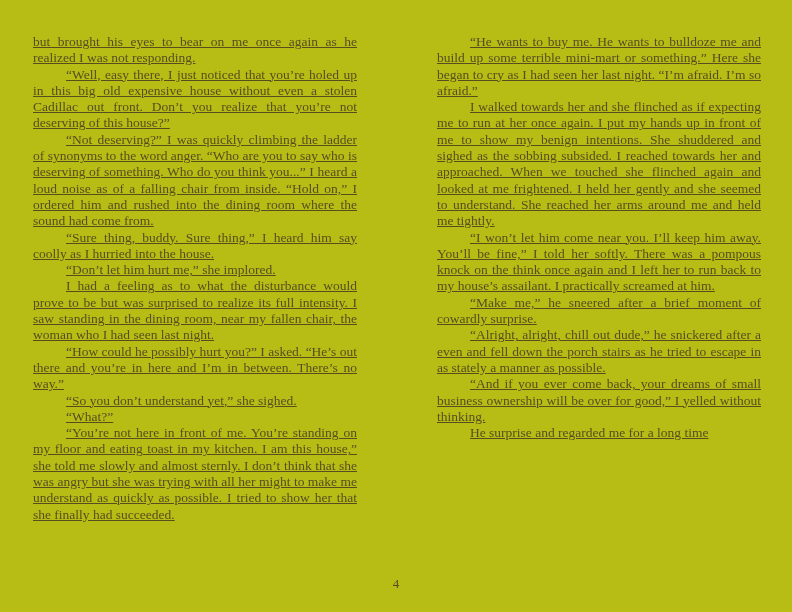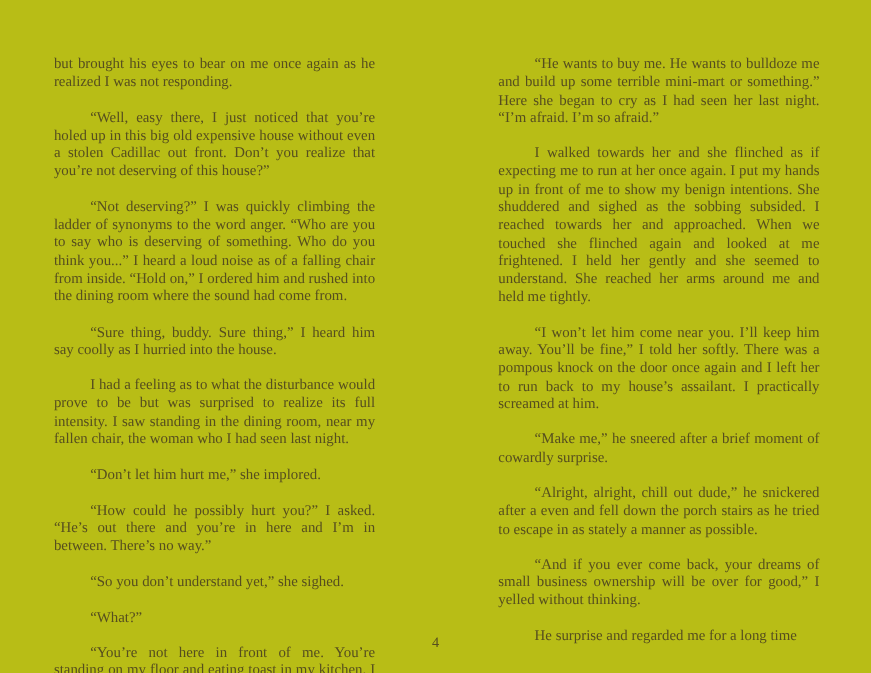--- a/index.html
+++ b/index.html
@@ -23,23 +23,24 @@
     top: 34px;
     width: 324px;
     color: #564e1f;
     font-size: 13.5px;
     line-height: 16.3px;
     text-align: justify;
     -webkit-hyphens: none;
     hyphens: none;
   }
   .text-column p {
-    margin: 16px;
+    margin: 0;
     padding: 0;
     text-indent: 33px;
+    text-decoration: underline;
   }
   .text-column p.noindent {
     text-indent: 0;
   }
   #left-column  { left: 33px; }
   #right-column { left: 437px; }
   .page-number {
     position: absolute;
     top: 576px;
     left: 0;
@@ -53,32 +54,32 @@
 </head>
 <body>
 
 <div class="page-spread">
 
   <div class="text-column" id="left-column">
     <p class="noindent">but brought his eyes to bear on me once again as he realized I was not responding.</p>
     <p>“Well, easy there, I just noticed that you’re holed up in this big old expensive house without even a stolen Cadillac out front. Don’t you realize that you’re not deserving of this house?”</p>
     <p>“Not deserving?” I was quickly climbing the ladder of synonyms to the word anger. “Who are you to say who is deserving of something. Who do you think you...” I heard a loud noise as of a falling chair from inside. “Hold on,” I ordered him and rushed into the dining room where the sound had come from.</p>
     <p>“Sure thing, buddy. Sure thing,” I heard him say coolly as I hurried into the house.</p>
+    <p>“Don’t let him hurt me,” she implored.</p>
     <p>I had a feeling as to what the disturbance would prove to be but was surprised to realize its full intensity. I saw standing in the dining room, near my fallen chair, the woman who I had seen last night.</p>
-    <p>“Don’t let him hurt me,” she implored.</p>
     <p>“How could he possibly hurt you?” I asked. “He’s out there and you’re in here and I’m in between. There’s no way.”</p>
     <p>“So you don’t understand yet,” she sighed.</p>
     <p>“What?”</p>
     <p>“You’re not here in front of me. You’re standing on my floor and eating toast in my kitchen. I am this house,” she told me slowly and almost sternly. I don’t think that she was angry but she was trying with all her might to make me understand as quickly as possible. I tried to show her that she finally had succeeded.</p>
   </div>
 
   <div class="text-column" id="right-column">
     <p>“He wants to buy me. He wants to bulldoze me and build up some terrible mini-mart or something.” Here she began to cry as I had seen her last night. “I’m afraid. I’m so afraid.”</p>
     <p>I walked towards her and she flinched as if expecting me to run at her once again. I put my hands up in front of me to show my benign intentions. She shuddered and sighed as the sobbing subsided. I reached towards her and approached. When we touched she flinched again and looked at me frightened. I held her gently and she seemed to understand. She reached her arms around me and held me tightly.</p>
-    <p>“I won’t let him come near you. I’ll keep him away. You’ll be fine,” I told her softly. There was a pompous knock on the door once again and I left her to run back to my house’s assailant. I practically screamed at him.</p>
+    <p>“I won’t let him come near you. I’ll keep him away. You’ll be fine,” I told her softly. There was a pompous knock on the think once again and I left her to run back to my house’s assailant. I practically screamed at him.</p>
     <p>“Make me,” he sneered after a brief moment of cowardly surprise.</p>
     <p>“Alright, alright, chill out dude,” he snickered after a even and fell down the porch stairs as he tried to escape in as stately a manner as possible.</p>
     <p>“And if you ever come back, your dreams of small business ownership will be over for good,” I yelled without thinking.</p>
     <p>He surprise and regarded me for a long time</p>
   </div>
 
   <div class="page-number">4</div>
 
 </div>
 

